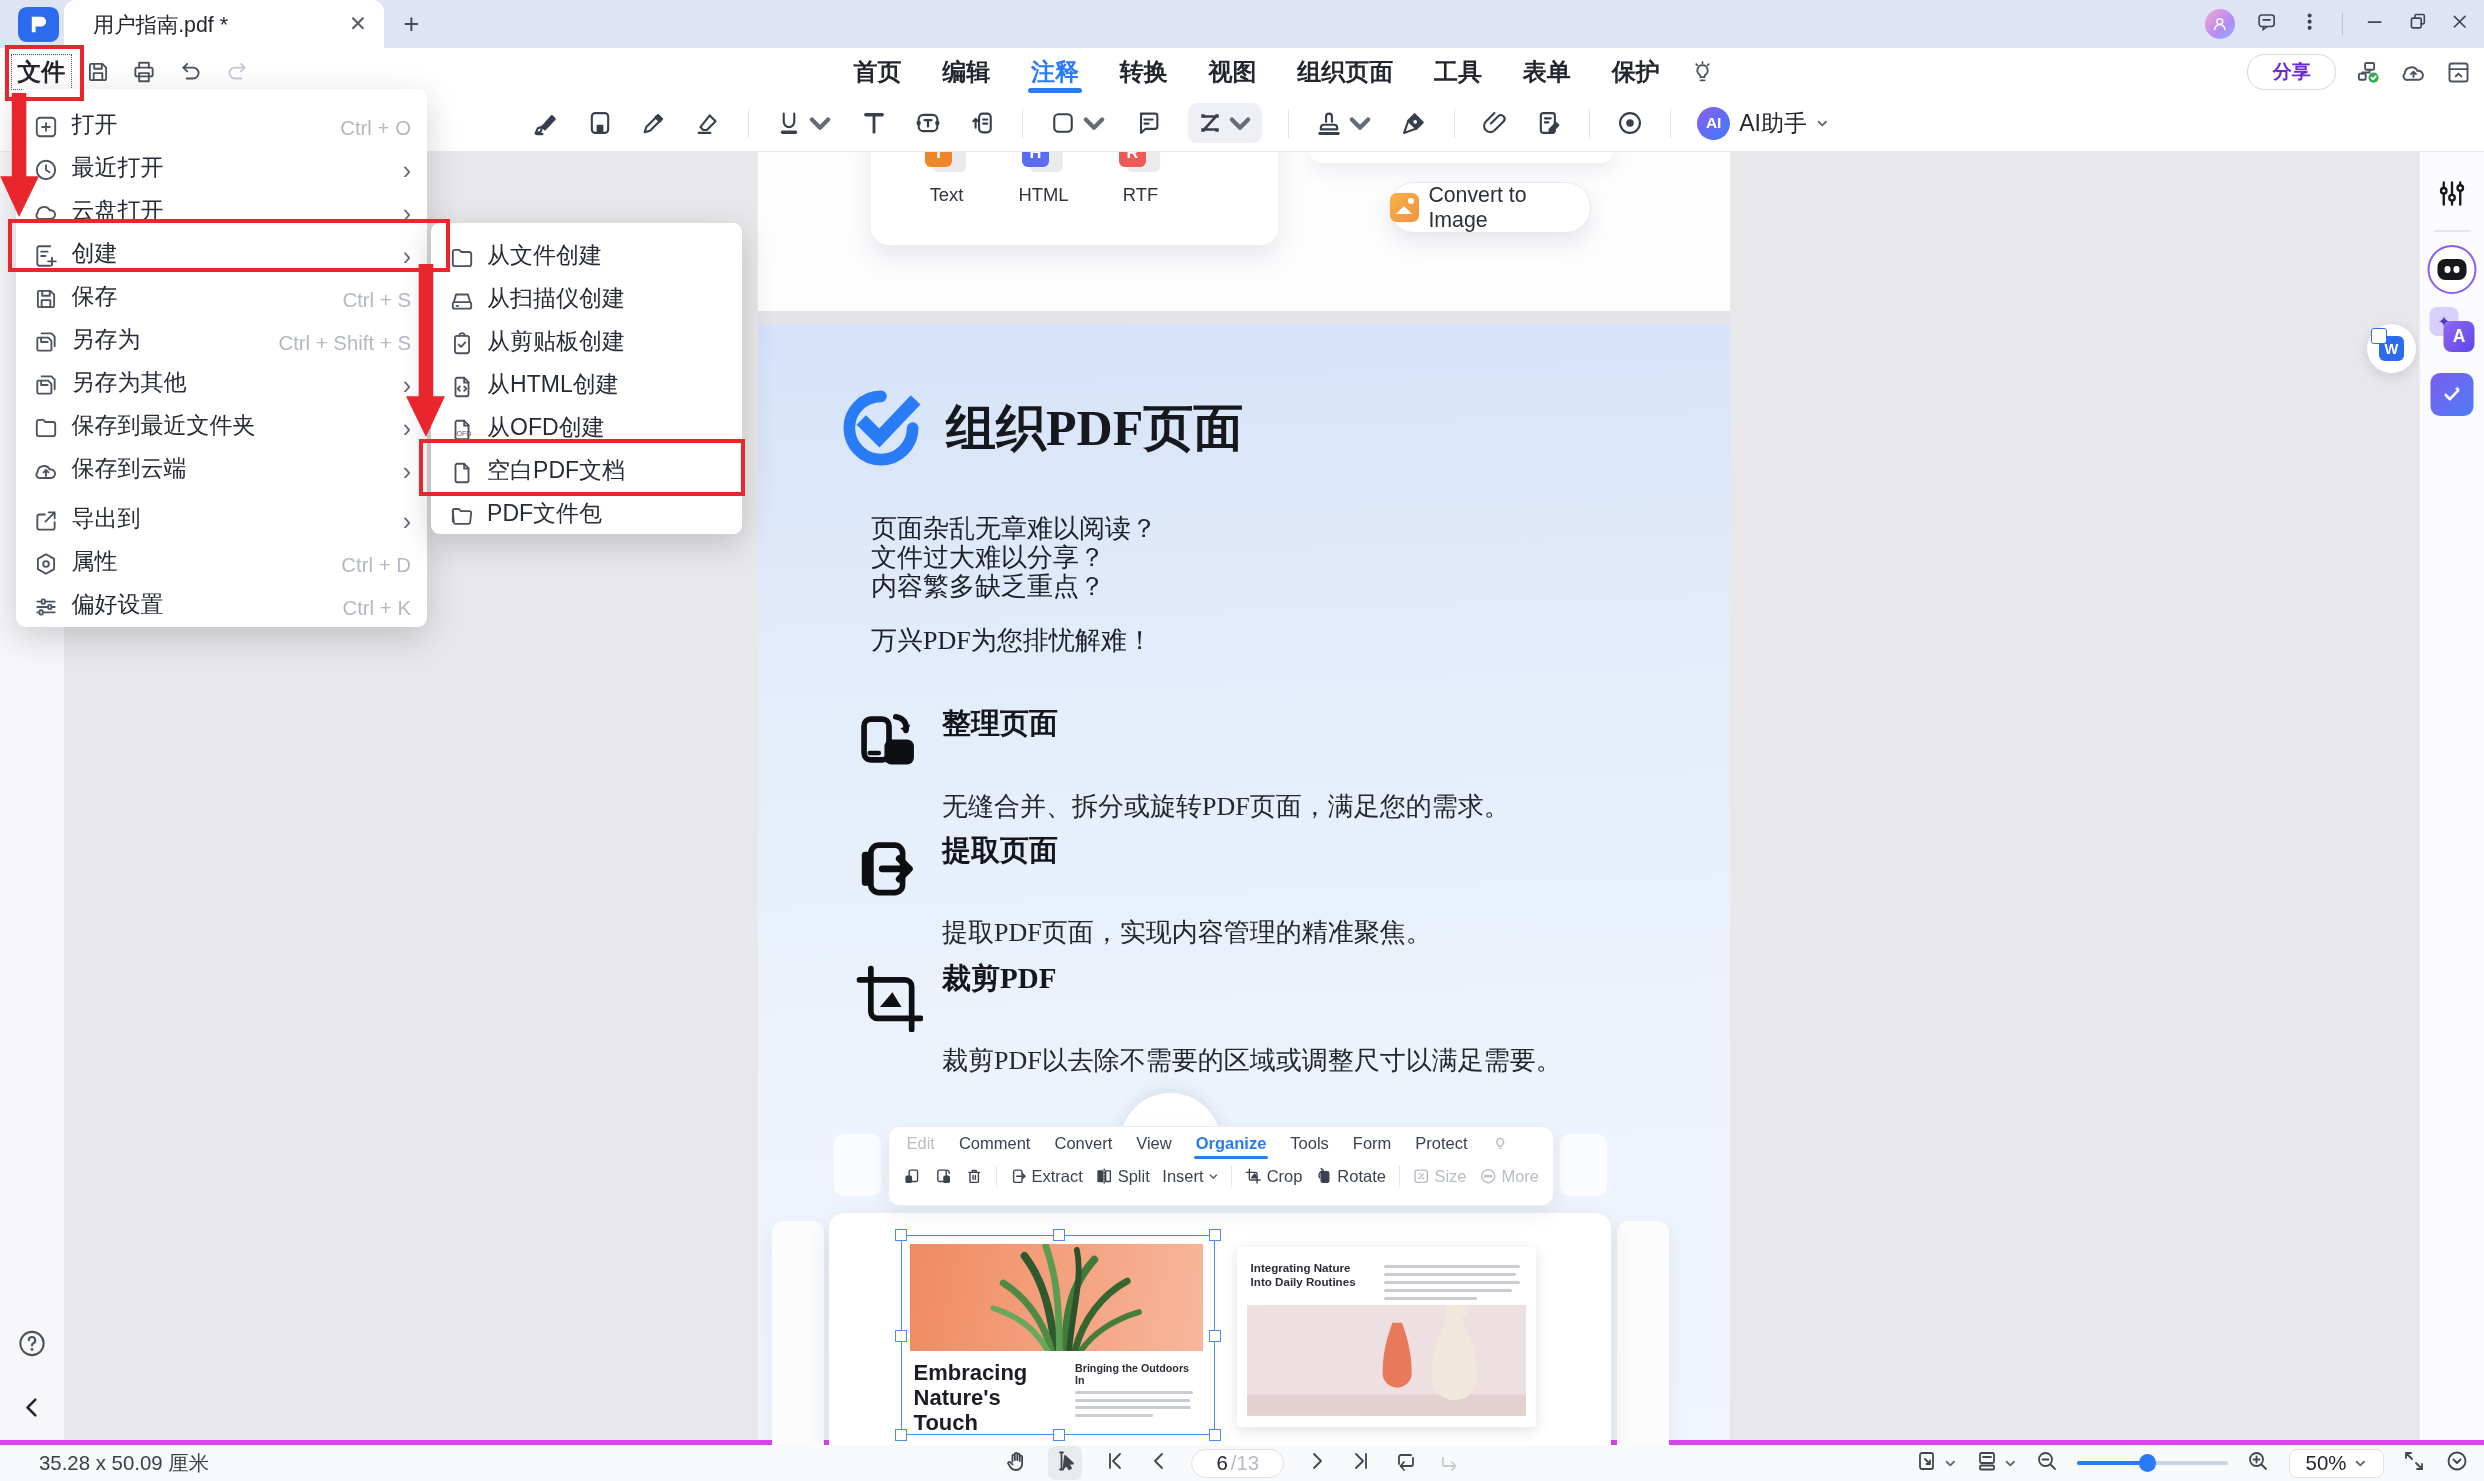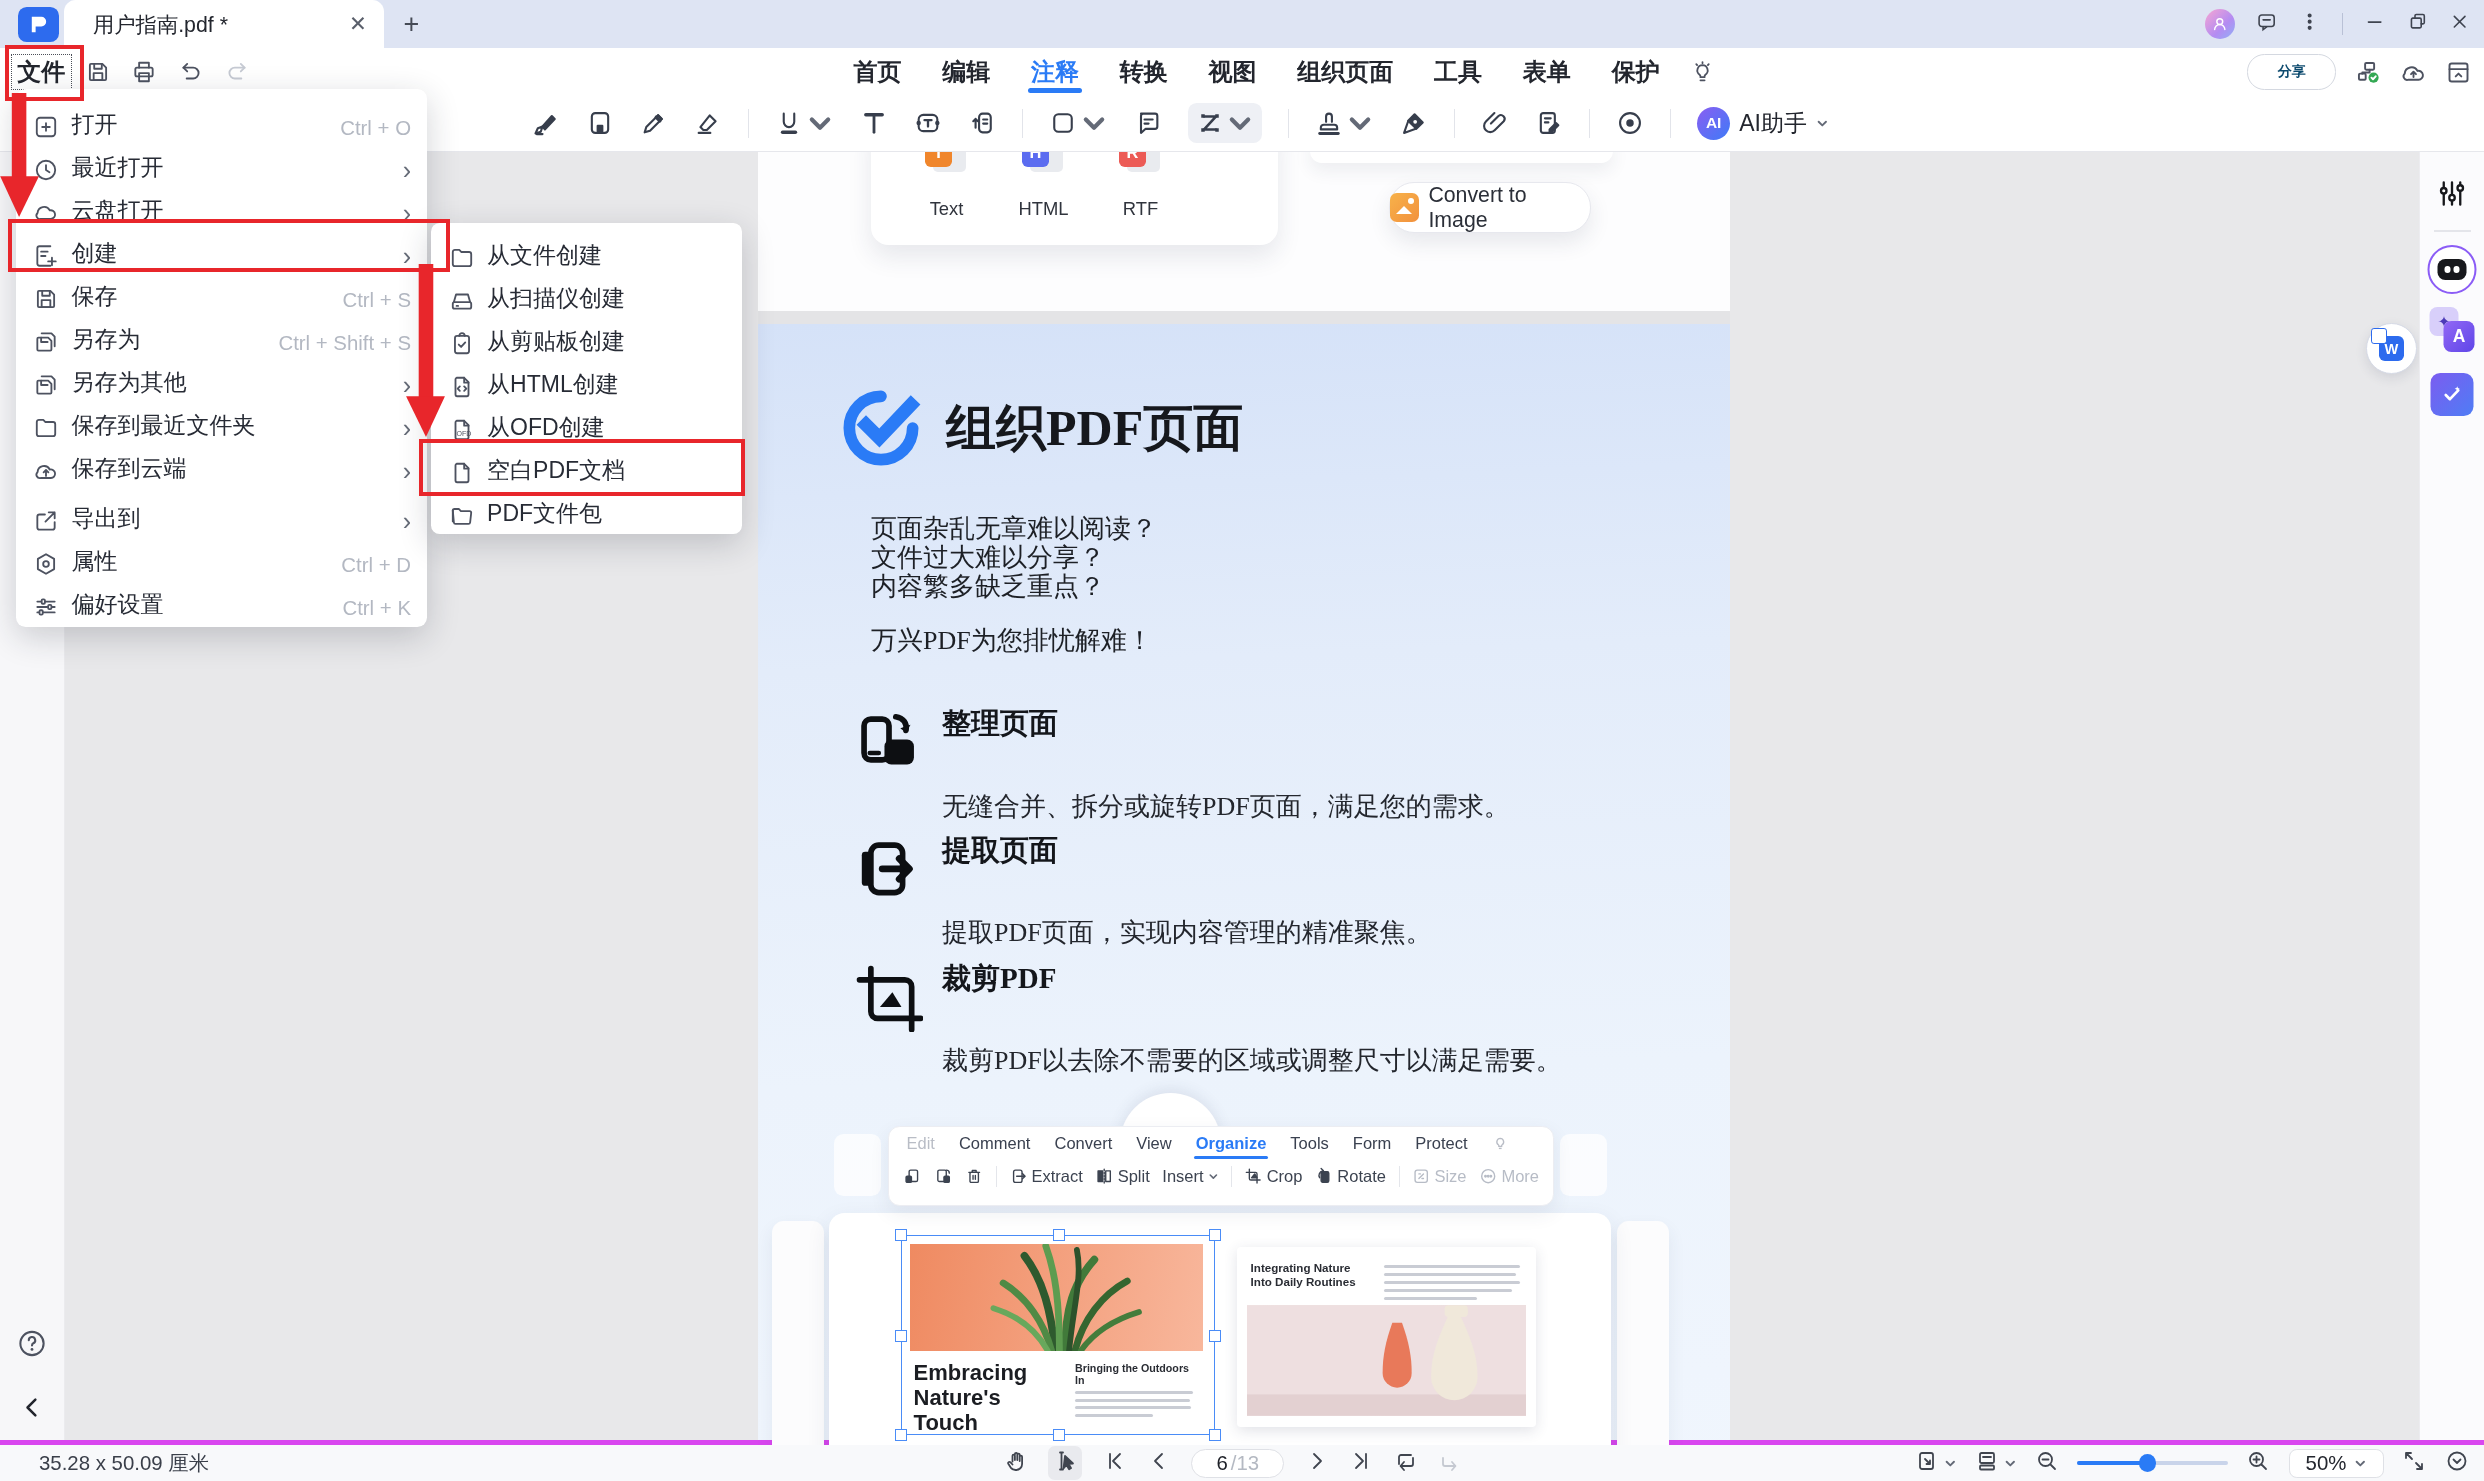--- a/index.html
+++ b/index.html
@@ -25,21 +25,21 @@
   #file-btn .focus{border:1.9px dotted #4b4f58;padding:1px 5.8px;}
   .qa-icons{left:85px;top:2.9px;height:42px;display:flex;align-items:center;gap:20.4px;}
   .qa-icons svg{width:26px;height:26px;stroke:#4c piece;}
   .lineic{stroke:#4d5260;fill:none;stroke-width:1.7;stroke-linecap:round;stroke-linejoin:round;}
   .lineic.dis{stroke:#c6cad3;}
   #main-tabs{left:833px;top:0;height:48px;display:flex;align-items:center;}
   .mtab{position:relative;padding:0 20.4px;font-size:24px;font-weight:600;color:#23262e;height:48px;display:flex;align-items:center;}
   .mtab.active{color:#2a7bf6;}
   .mtab.active:after{content:"";position:absolute;left:50%;transform:translateX(-50%);bottom:2.9px;width:54px;height:4.9px;border-radius:2.9px;background:#2a7bf6;}
   #menurow-right{right:11.6px;top:0;height:48px;display:flex;align-items:center;gap:18.4px;}
-  #share-btn{width:87px;height:34px;border:1px solid #d4d8e0;border-radius:17.5px;background:#fff;display:flex;align-items:center;justify-content:center;font-size:14px;font-weight:600;color:#0c4a6e;}
+  #share-btn{width:87px;height:34px;border:1px solid #d4d8e0;border-radius:17.5px;background:#fff;display:flex;align-items:center;justify-content:center;font-size:19px;font-weight:600;color:#6d28d9;}
 
   
   #toolrow{left:0;top:95px;width:2484px;height:56px;background:#fff;border-bottom:1px solid #e6e7ec;display:flex;align-items:center;}
   #tool-icons{margin-left:532px;display:flex;align-items:center;gap:26px;}
   .tico{display:flex;align-items:center;gap:2.9px;}
   .tico svg{width:28px;height:28px;stroke:#373e4c;fill:none;stroke-width:1.8;stroke-linecap:round;stroke-linejoin:round;}
   .tico.active{background:#eef0f5;border-radius:8.7px;padding:5.8px 7.8px;}
   .tsep{width:1px;height:29px;background:#e2e4ea;}
   .chev{width:12.6px;height:12.6px;}
   .chev path{stroke:#646a77;stroke-width:1.8;fill:none;stroke-linecap:round;stroke-linejoin:round;}
@@ -57,21 +57,21 @@
   #page5{left:758px;top:0;width:972px;height:159px;background:#fdfdfe;}
   #pagegap{left:758px;top:159px;width:972px;height:12.6px;background:#e4e4e6;}
   #page6{left:758px;top:172px;width:972px;height:1359px;background:linear-gradient(178deg,#d5e2f8 0%,#e3ecfa 25%,#ecf3fc 55%,#f2f7fe 100%);}
 
   
   #fmt-card{left:113px;top:-33px;width:407px;height:126px;background:#fff;border-radius:17.5px;box-shadow:0 11.6px 25px rgba(40,50,80,.10);display:flex;align-items:flex-start;justify-content:flex-start;}
   .fmt{width:97px;margin-top:9.7px;display:flex;flex-direction:column;align-items:center;}
   .fmt-ic{position:relative;width:43px;height:50px;}
   .fmt-doc{position:absolute;left:7.8px;top:0;width:33px;height:43px;background:#e9ebef;border-radius:4.9px;}
   .fmt-badge{position:absolute;left:0;top:9.7px;width:27px;height:29px;border-radius:5.8px;color:#fff;font-weight:700;font-size:16.5px;display:flex;align-items:center;justify-content:center;}
-  .fmt-label{margin-top:19px;font-size:18.4px;color:#30343d;}
+  .fmt-label{margin-top:5px;font-size:18.4px;color:#30343d;}
   #strip-card{left:552px;top:-11.6px;width:303px;height:23px;background:#fff;border-radius:0 0 11.6px 11.6px;box-shadow:0 7.8px 17.5px rgba(40,50,80,.08);}
   #convert-btn{left:631px;top:30px;width:200px;height:49px;background:#fff;border:1px solid #e7e8ee;border-radius:25px;box-shadow:0 9.7px 21.3px rgba(40,50,80,.10);display:flex;align-items:center;justify-content:center;gap:9.7px;font-size:21.3px;color:#2b2f38;}
   .img-ic{width:29px;height:29px;border-radius:6.8px;background:linear-gradient(135deg,#f7b24a,#f2913d);position:relative;}
   .img-ic:after{content:"";position:absolute;left:5.8px;top:12.6px;border-left:8.7px solid transparent;border-right:8.7px solid transparent;border-bottom:8.7px solid #fff;}
   .img-ic:before{content:"";position:absolute;right:4.9px;top:4.9px;width:5.8px;height:5.8px;border-radius:50%;background:#fff;}
 
   
   .serif{font-family:"Liberation Serif","DejaVu Serif",serif;}
   #p6-head{left:83px;top:64px;display:flex;align-items:center;gap:25px;}
   #p6-title{font-size:50px;font-weight:700;color:#16181d;}

